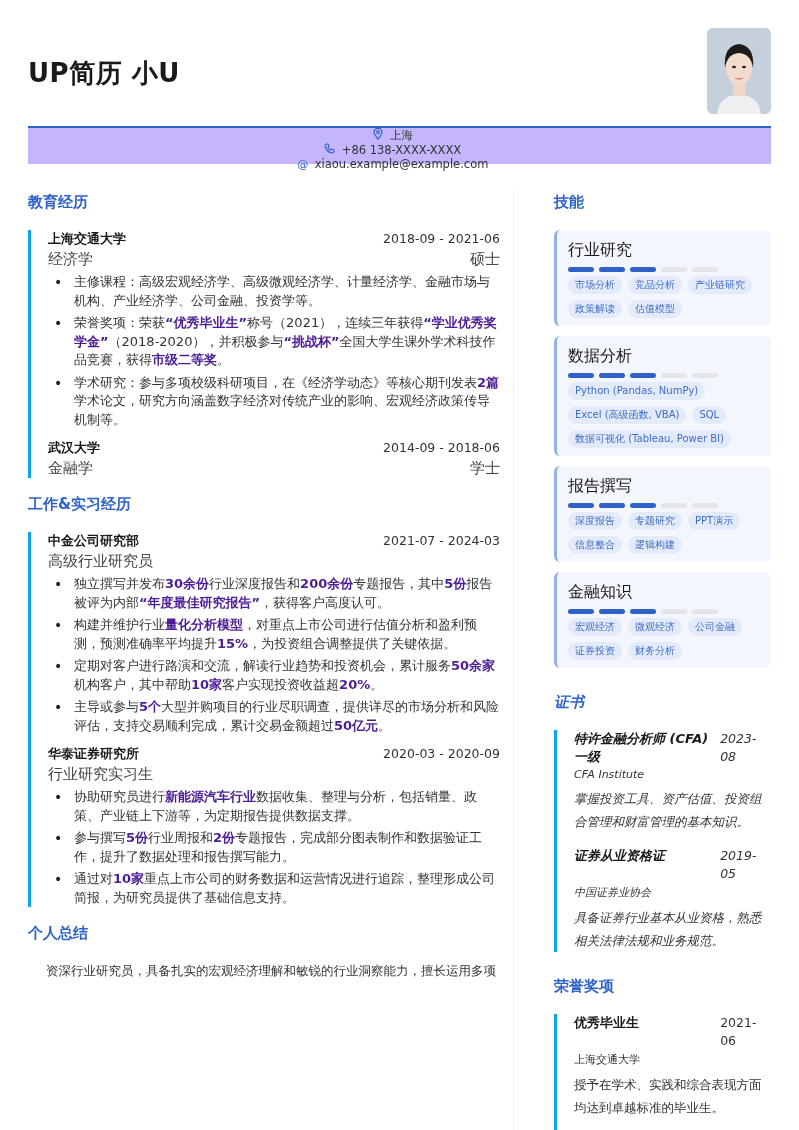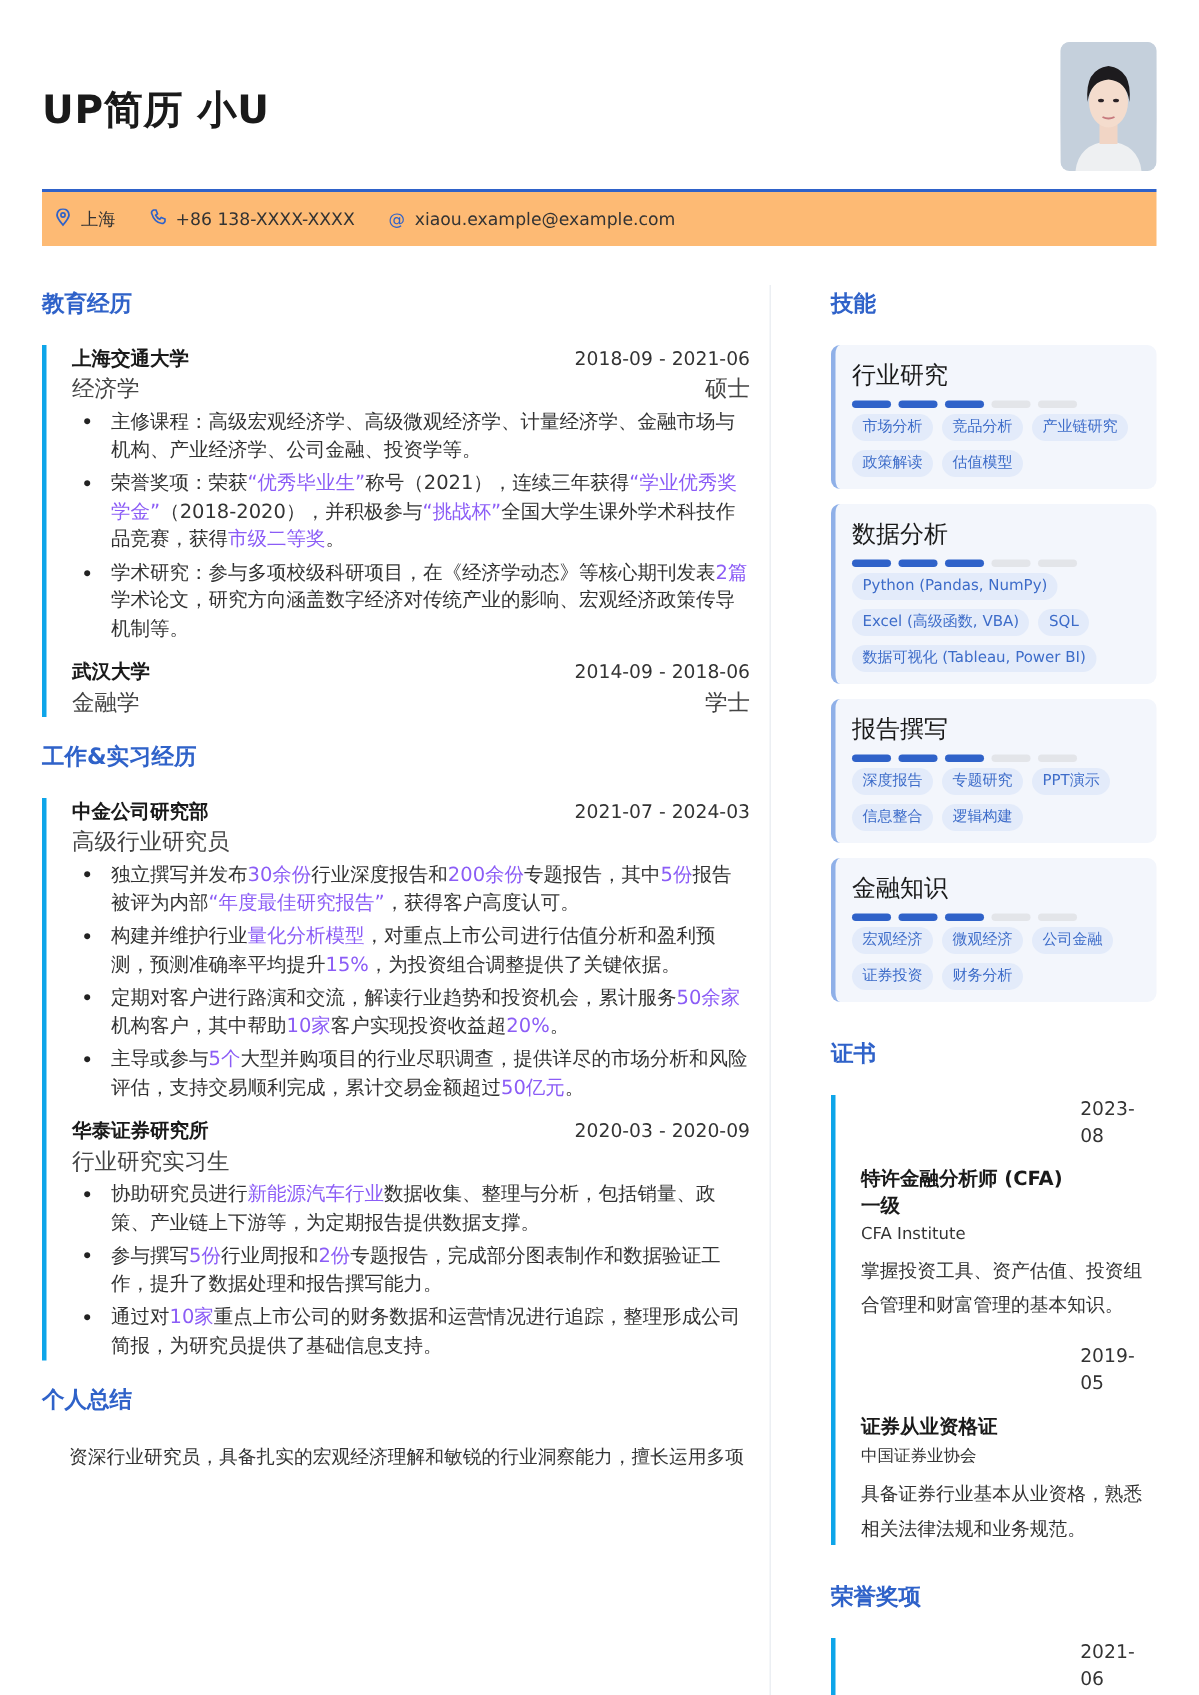--- a/index.html
+++ b/index.html
@@ -6,54 +6,54 @@
   html, body { width: 799px; height: 1130px; overflow: hidden; background: #ffffff; }
   body { font-family: "DejaVu Sans", "Liberation Sans", sans-serif; color: #222; position: relative; }
 
   .header { position: absolute; left: 28px; top: 28px; width: 743px; height: 98px; }
   .name { position: absolute; left: 0; top: 28px; font-size: 26px; font-weight: bold; color: #1a1a1a; letter-spacing: 0.5px; }
   .photo { position: absolute; right: 0; top: 0; width: 64px; height: 86px; border-radius: 6px; overflow: hidden;
            background: linear-gradient(180deg, #c9d3de 0%, #b9c6d4 60%, #e8ebef 100%); }
   .photo svg { width: 100%; height: 100%; display: block; }
 
   .rule { position: absolute; left: 28px; top: 126px; width: 743px; height: 2px; background: #2f62c9; }
-  .contact { position: absolute; left: 28px; top: 128px; width: 743px; height: 36px; background: #fdba74;
-             display: flex; align-items: center; padding-left: 8px; font-size: 11.5px; color: #333; }
+  .contact { position: absolute; left: 28px; top: 128px; width: 743px; height: 36px; background: #c4b5fd;
+             display: flex; align-items: center; padding-left: 8px; font-size: 11.5px; color: #333; flex-direction: column; }
   .contact-item { display: flex; align-items: center; margin-right: 22px; }
   .contact-item .ic { color: #2f62c9; font-size: 11px; margin-right: 6px; width: 12px; text-align: center; }
 
   .divider { position: absolute; left: 513px; top: 190px; width: 1px; height: 940px; background: #eceff3; }
 
   .left { position: absolute; left: 28px; top: 190px; width: 472px; }
   .right { position: absolute; left: 554px; top: 190px; width: 217px; }
 
   .sec-title { font-size: 15px; font-weight: bold; color: #2f62c9; margin-bottom: 16px; height: 24px; line-height: 24px; }
 
   .block { border-left: 3px solid #0ea5e9; padding-left: 17px; }
   .entry { margin-bottom: 10px; }
   .entry-head { display: flex; justify-content: space-between; align-items: baseline; }
   .entry-title { font-size: 13px; font-weight: bold; color: #1a1a1a; }
   .entry-date { font-size: 12.5px; color: #333; }
   .entry-sub { display: flex; justify-content: space-between; font-size: 15px; color: #444; margin-top: 2px; }
   ul.bullets { list-style: none; margin-top: 4px; }
   ul.bullets li { position: relative; padding-left: 26px; font-size: 13px; line-height: 18.5px; color: #333; margin-bottom: 4px; }
   ul.bullets li::before { content: "•"; position: absolute; left: 6px; top: 0; color: #222; font-size: 14px; }
-  ul.bullets b { color: #8b5cf6; font-weight: normal; }
+  ul.bullets b { color: #4c1d95; font-weight: bold; }
 
   .skill-card { background: #f3f6fc; border-left: 3px solid #8fb0e8; border-radius: 6px; padding: 10px 10px 8px 11px; margin-bottom: 10px; }
   .skill-name { font-size: 16px; font-weight: normal; color: #1a1a1a; margin-bottom: 6px; }
   .level { display: flex; gap: 5px; margin-bottom: 4px; }
   .level span { width: 26px; height: 5px; border-radius: 3px; background: #e3e5e9; }
   .level span.on { background: #2f62c9; }
   .tags { display: flex; flex-wrap: wrap; gap: 6px 6px; }
   .tag { font-size: 10px; color: #3d6cc9; background: #e3ebfa; border-radius: 9px; padding: 2px 7px; line-height: 14px; }
 
   .cert { margin-bottom: 14px; }
   .cert-head { display: flex; justify-content: space-between; align-items: flex-start; }
-  .cert-title { font-size: 13px; font-weight: bold; color: #1a1a1a; line-height: 18px; width: 150px; margin-top: 48px; }
+  .cert-title { font-size: 13px; font-weight: bold; color: #1a1a1a; line-height: 18px; width: 150px; }
   .cert-date { font-size: 12.5px; color: #333; line-height: 18px; }
   .cert-org { font-size: 11px; color: #333; margin-top: 2px; }
   .cert-desc { font-size: 12.5px; color: #333; line-height: 23px; margin-top: 6px; }
 
   .summary-text { font-size: 12.5px; color: #333; line-height: 20px; margin-left: 18px; }
 </style>
 </head>
 <body>
 
 <div class="header">
@@ -238,21 +238,21 @@
             <span class="tag">宏观经济</span>
             <span class="tag">微观经济</span>
             <span class="tag">公司金融</span>
             <span class="tag">证券投资</span>
             <span class="tag">财务分析</span>
           </div>
         </div>
       </div>
   </section>
 
-  <section style="margin-top:22px;">
+  <section style="margin-top:22px;font-style:italic;">
     <div class="sec-title">证书</div>
     <div class="block" id="cert-list">
         <div class="cert">
           <div class="cert-head">
             <div class="cert-title">特许金融分析师 (CFA) 一级</div>
             <div class="cert-date">2023-08</div>
           </div>
           <div class="cert-org">CFA Institute</div>
           <div class="cert-desc">掌握投资工具、资产估值、投资组合管理和财富管理的基本知识。</div>
         </div>

